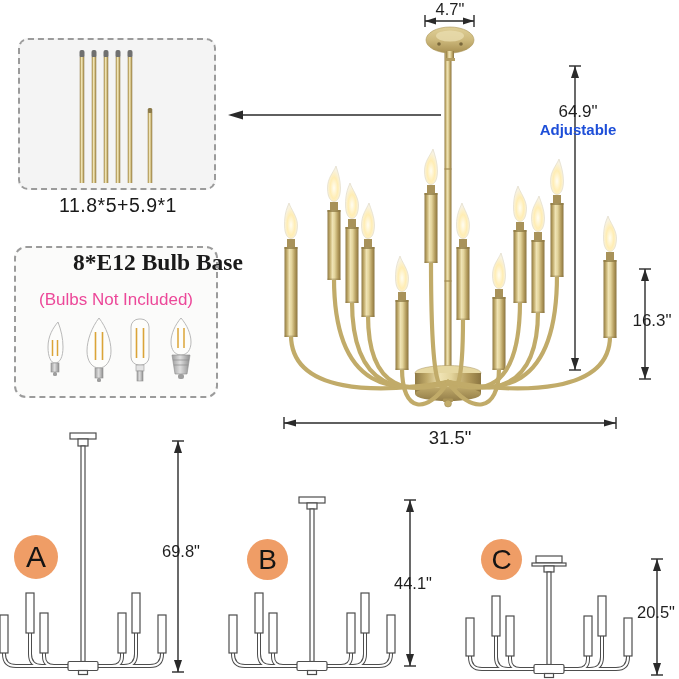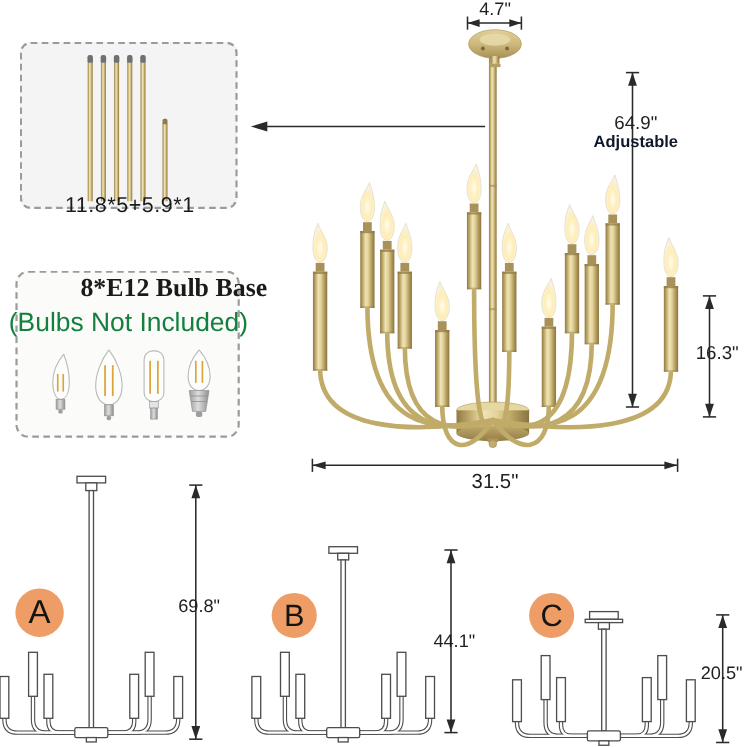--- a/index.html
+++ b/index.html
@@ -6,30 +6,30 @@
   #canvas{position:relative;width:679px;height:679px;background:#fff;overflow:hidden;
           font-family:"Liberation Sans", sans-serif;color:#1a1a1a;}
   #gfx{position:absolute;left:0;top:0;z-index:1;}
   .box{position:absolute;border:2px dashed #9b9b9b;box-sizing:border-box;z-index:0;}
   #rods-box{left:18px;top:38px;width:198px;height:152px;border-radius:10px;background:#f4f4f4;}
   #bulb-box{left:14px;top:246px;width:204px;height:152px;border-radius:12px;background:#fbfbfa;}
   .lbl{position:absolute;z-index:2;text-align:center;white-space:nowrap;}
   .dim{font-size:17px;color:#1f1f1f;}
   #lbl-47{left:412px;top:0px;width:76px;font-size:16.5px;}
   #lbl-649{left:547px;top:102px;width:62px;}
-  #lbl-adj{left:536px;top:121px;width:84px;font-size:15px;font-weight:bold;color:#0f172a;}
+  #lbl-adj{left:536px;top:121px;width:84px;font-size:15px;font-weight:bold;color:#1d4ed8;}
   #lbl-163{left:625px;top:311px;width:54px;}
   #lbl-315{left:410px;top:427px;width:80px;font-size:18.5px;}
   #lbl-698{left:155px;top:542px;width:52px;font-size:16.5px;}
   #lbl-441{left:387px;top:574px;width:52px;font-size:16.5px;}
   #lbl-205{left:630px;top:603px;width:52px;font-size:16.5px;}
-  #lbl-rods{left:18px;top:176px;width:200px;font-size:19.5px;letter-spacing:.5px;}
+  #lbl-rods{left:18px;top:194px;width:200px;font-size:19.5px;letter-spacing:.5px;}
   #lbl-bulb-title{left:14px;top:249px;width:204px;font-size:23.5px;font-weight:bold;
                   font-family:"Liberation Serif", serif;margin-left:42px;}
-  #lbl-bulb-sub{left:8px;top:280px;width:216px;font-size:24px;color:#15803d;}
+  #lbl-bulb-sub{left:8px;top:290px;width:216px;font-size:17px;color:#ec4899;}
   .badge{position:absolute;z-index:2;border-radius:50%;background:#ef9d66;color:#141414;
          text-align:center;}
   #badge-a{left:14px;top:535px;width:44px;height:44px;line-height:44px;font-size:30px;}
   #badge-b{left:247px;top:539px;width:41px;height:41px;line-height:41px;font-size:28px;}
   #badge-c{left:481px;top:539px;width:41px;height:41px;line-height:41px;font-size:28px;}
 </style>
 </head>
 <body>
 
 <div id="canvas">

